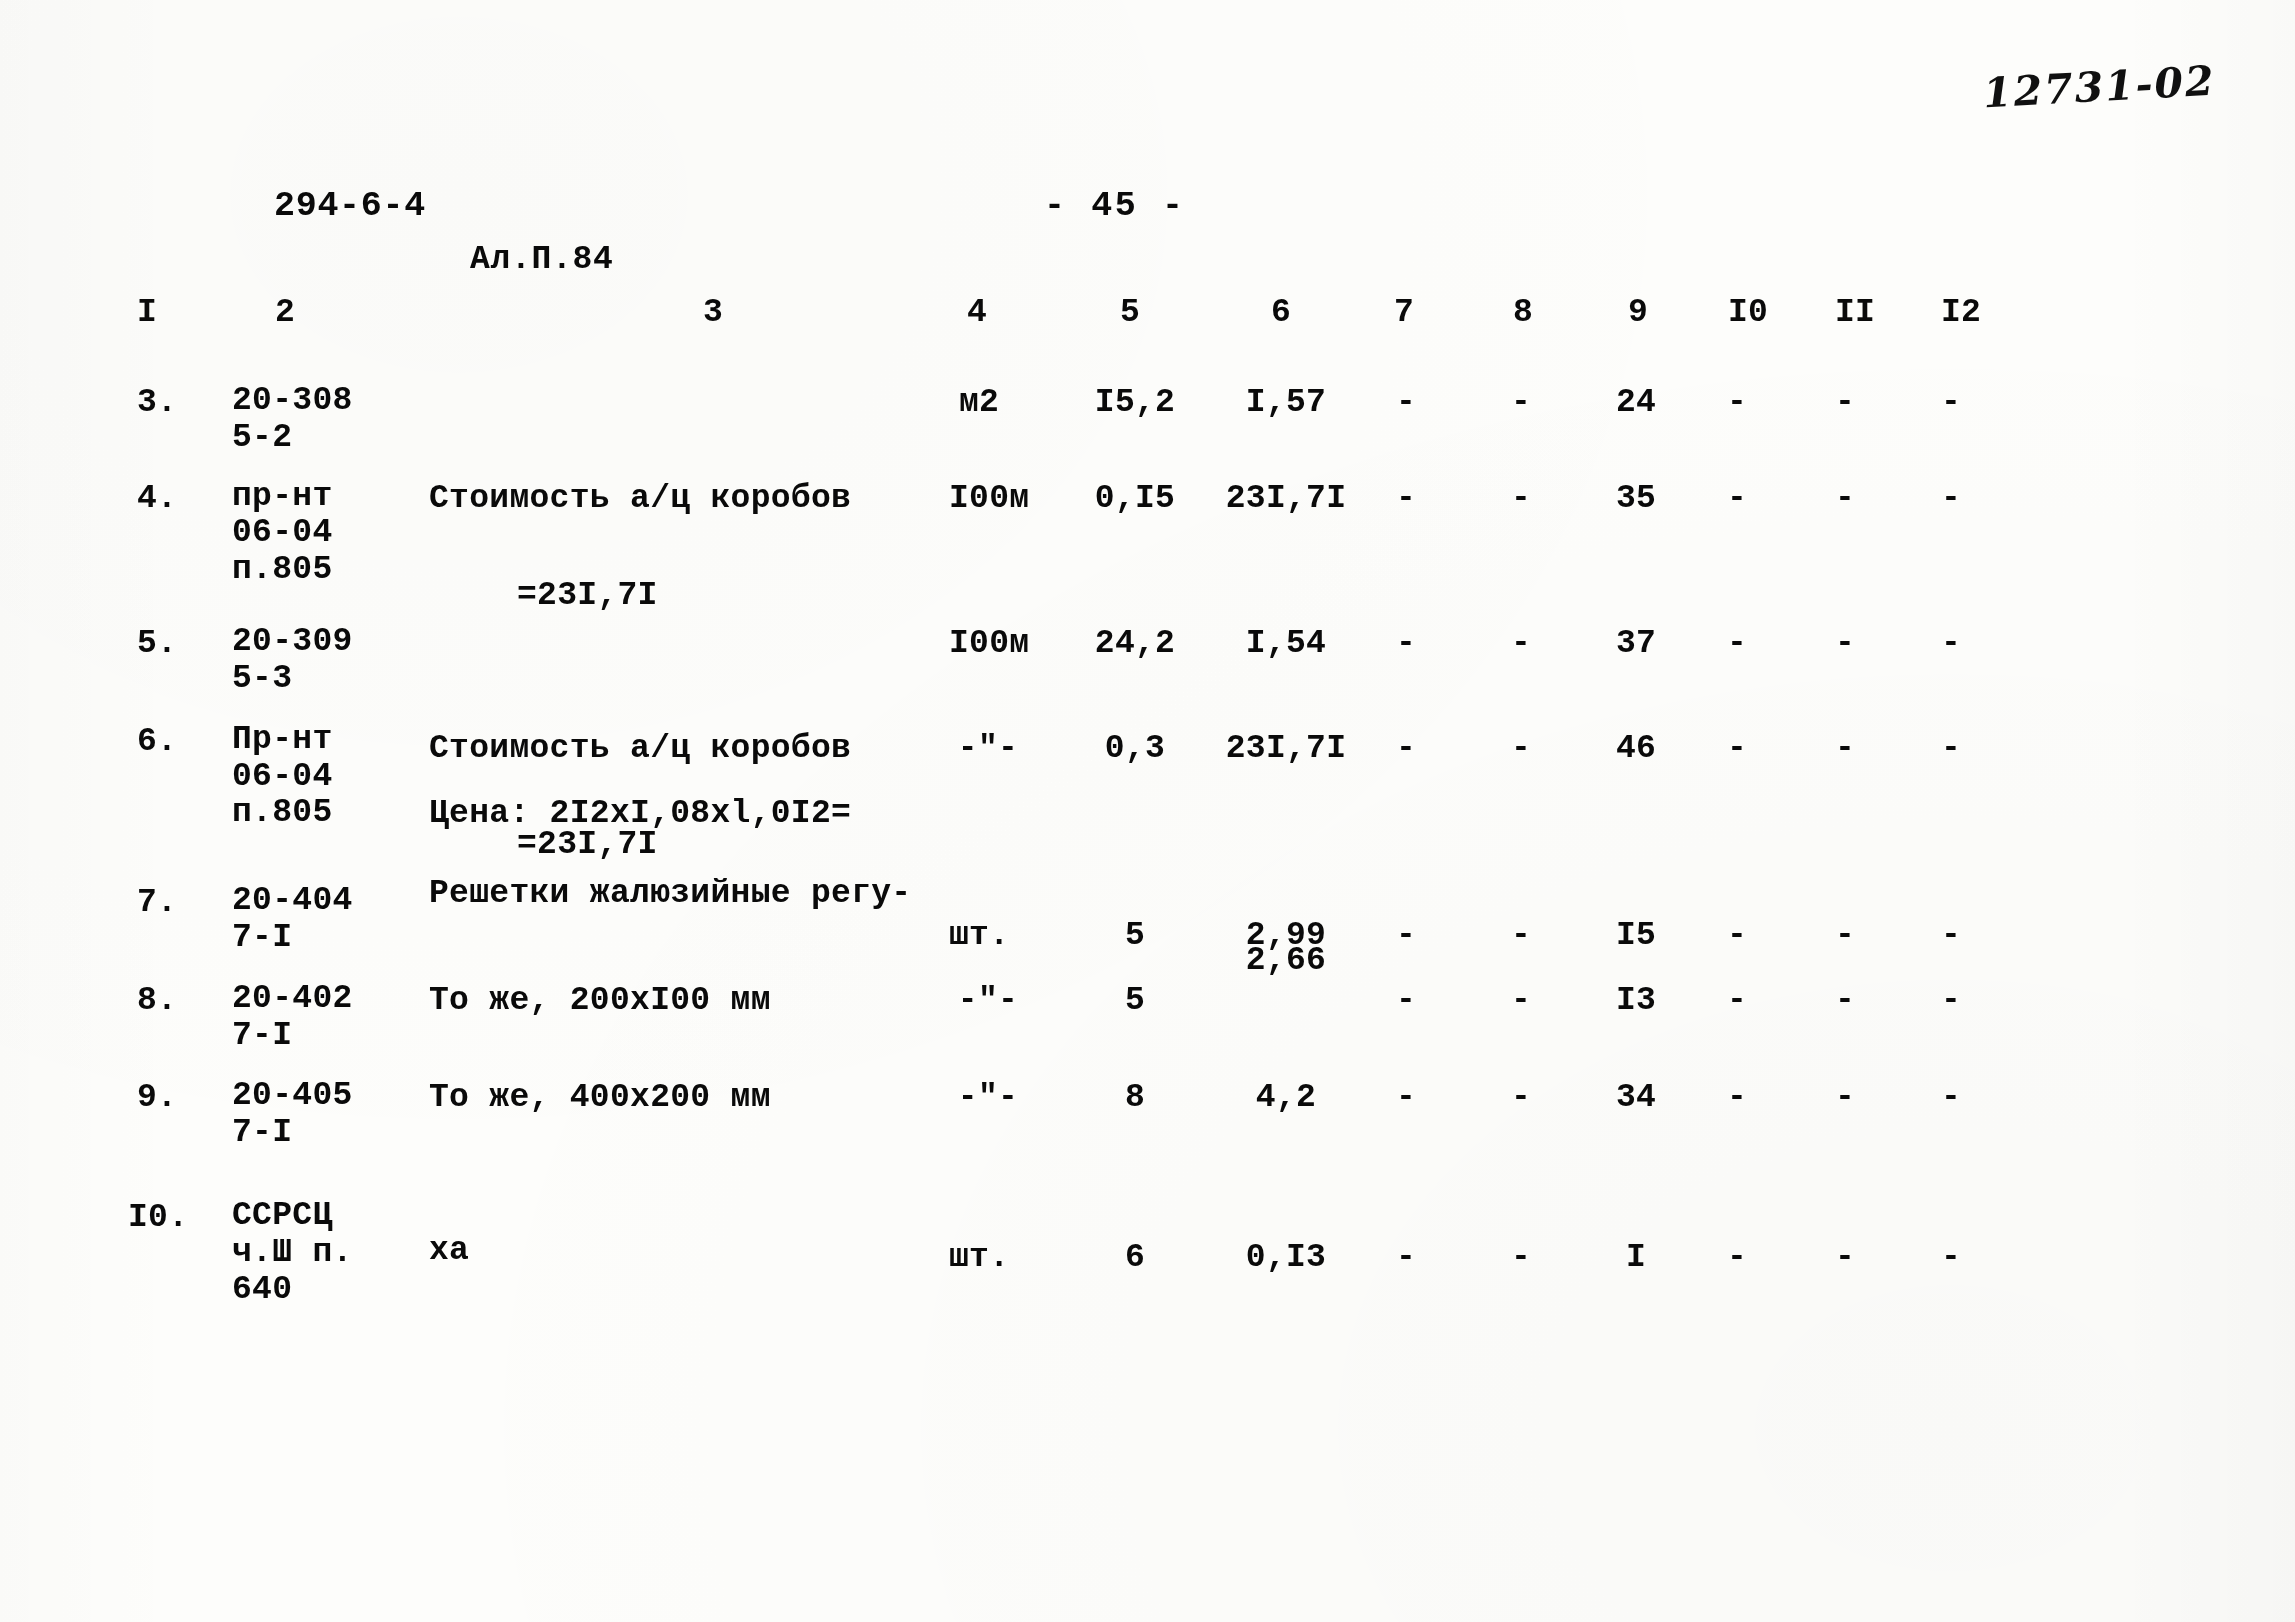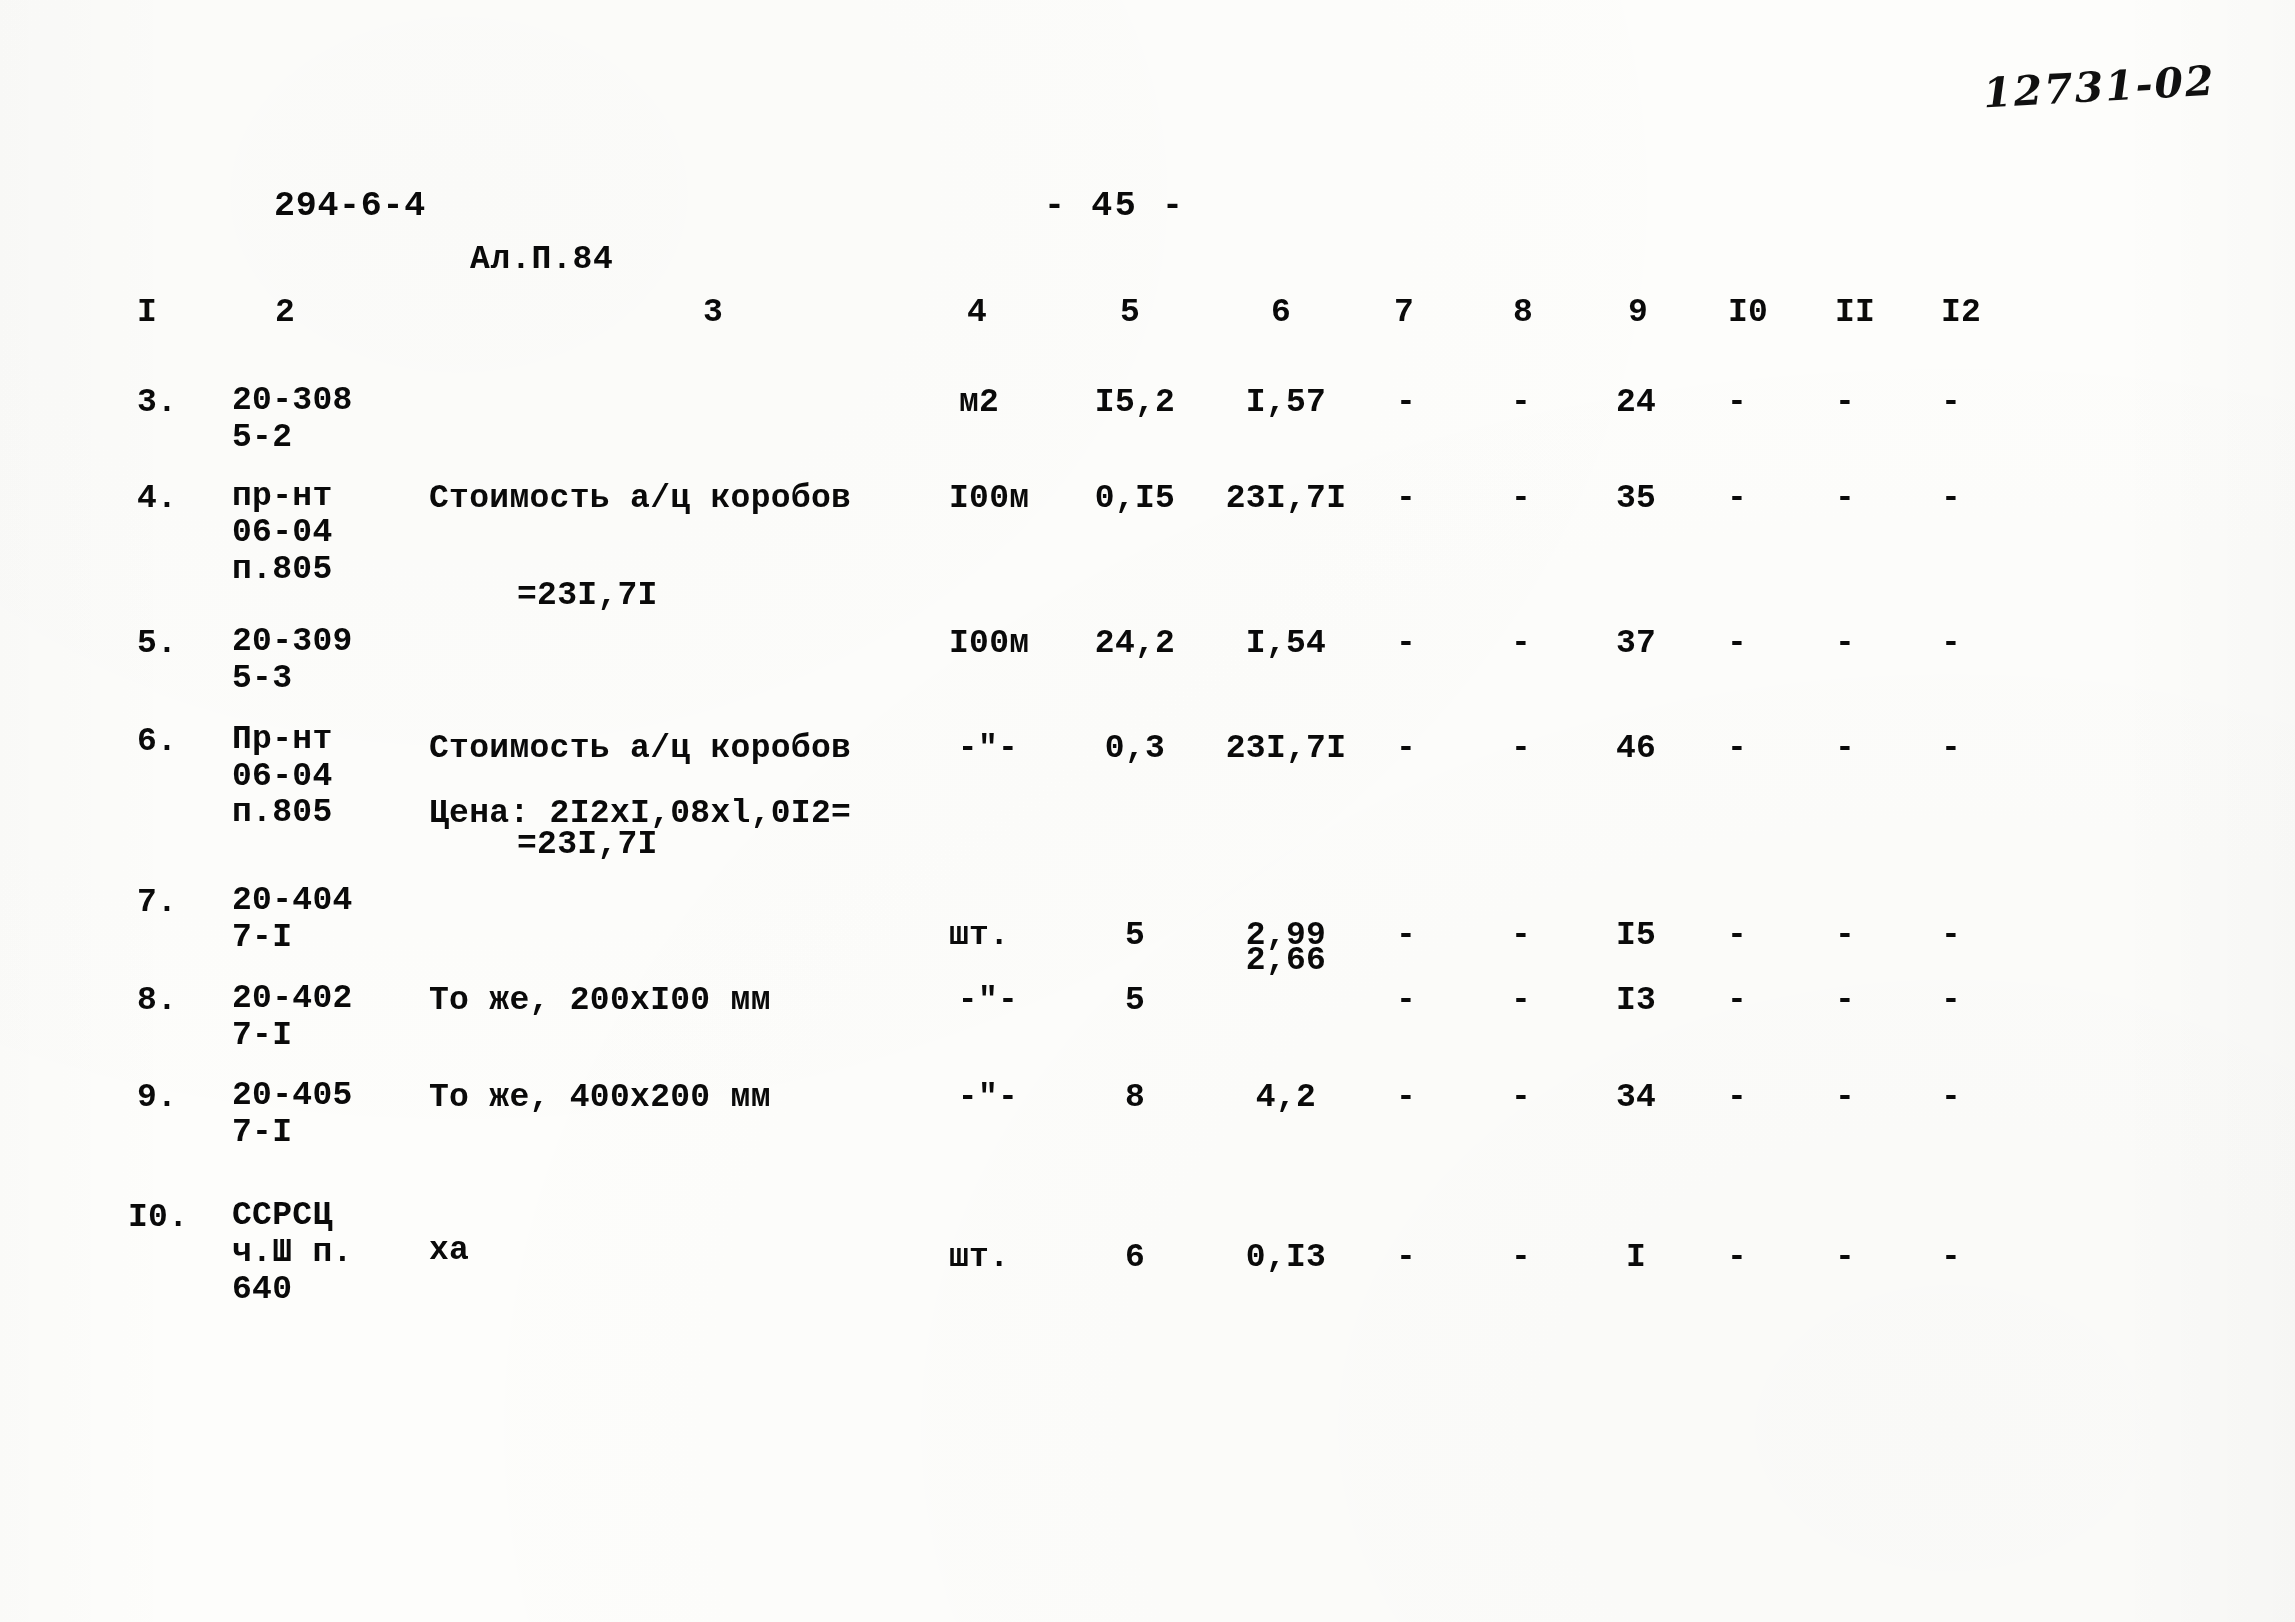--- a/index.html
+++ b/index.html
@@ -220,20 +220,21 @@
     <div class="cell ctr" style="left:1406px; top:728px">-</div>
     <div class="cell ctr" style="left:1521px; top:728px">-</div>
     <div class="cell ctr" style="left:1636px; top:728px">46</div>
     <div class="cell ctr" style="left:1737px; top:728px">-</div>
     <div class="cell ctr" style="left:1845px; top:728px">-</div>
     <div class="cell ctr" style="left:1951px; top:728px">-</div>
 
     <div class="cell" style="left:137px; top:882px">7.</div>
     <div class="cell tight" style="left:232px; top:882px">20-404</div>
     <div class="cell tight" style="left:232px; top:919px">7-I</div>
+    <div class="cell" style="left:429px; top:873px">Решетки жалюзийные регу-</div>
     <div class="cell" style="left:949px; top:915px">шт.</div>
     <div class="cell ctr" style="left:1135px; top:915px">5</div>
     <div class="cell ctr" style="left:1286px; top:915px">2,99</div>
     <div class="cell ctr" style="left:1406px; top:915px">-</div>
     <div class="cell ctr" style="left:1521px; top:915px">-</div>
     <div class="cell ctr" style="left:1636px; top:915px">I5</div>
     <div class="cell ctr" style="left:1737px; top:915px">-</div>
     <div class="cell ctr" style="left:1845px; top:915px">-</div>
     <div class="cell ctr" style="left:1951px; top:915px">-</div>
 

